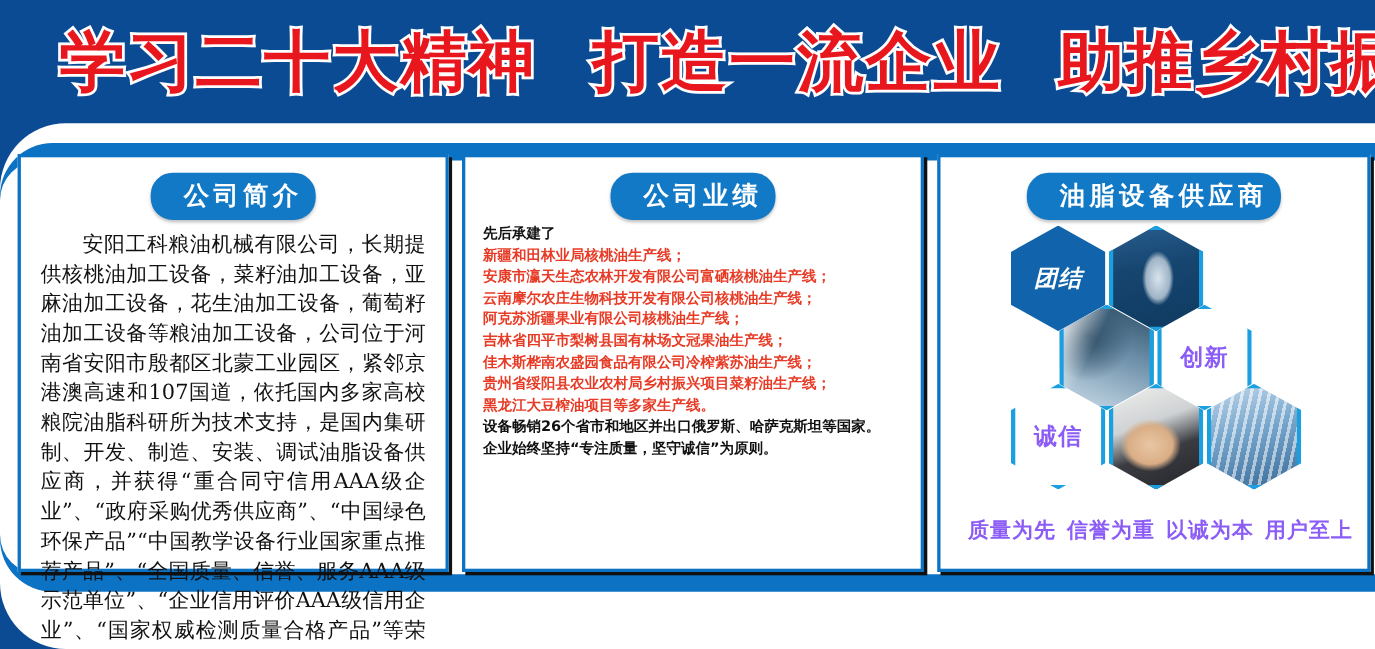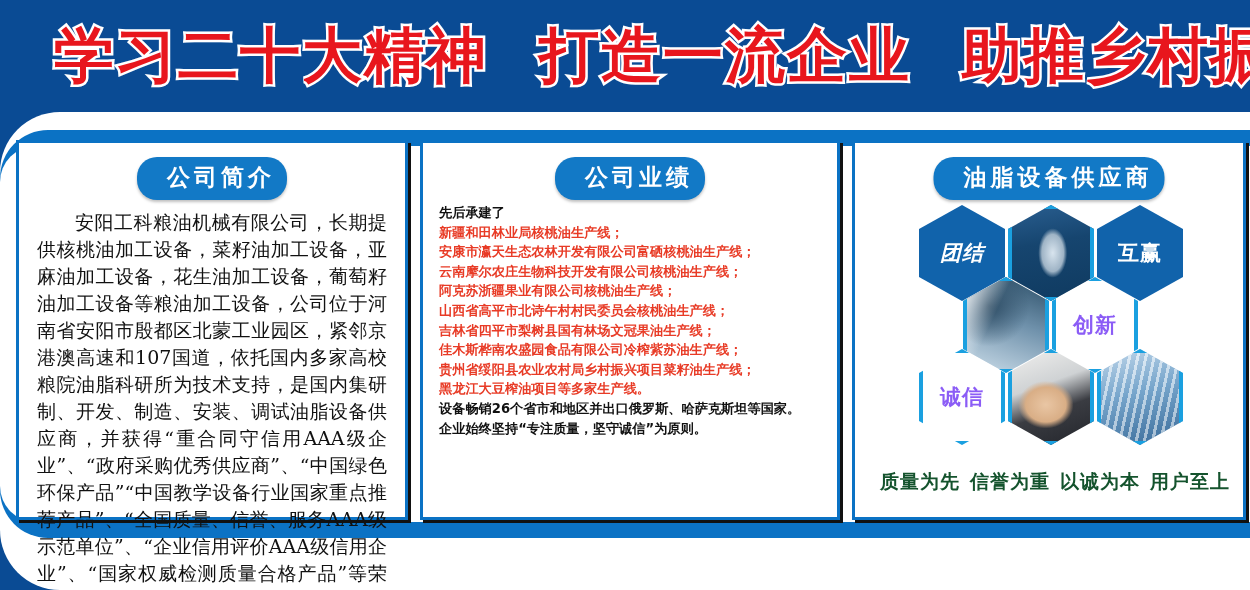--- a/index.html
+++ b/index.html
@@ -132,21 +132,21 @@
   }
   .ph-tower{
     background:
       repeating-linear-gradient(102deg, rgba(255,255,255,.55) 0 3px, rgba(120,160,195,.15) 3px 8px),
       linear-gradient(165deg,#cfe2f2 0%,#76a6cd 45%,#2b5f90 100%);
   }
 
   .slogan{
     position:absolute;left:0;right:0;bottom:22px;
     text-align:center;
-    color:#14532d;
+    color:#8b5cf6;
     font-size:19px;font-weight:bold;letter-spacing:1px;
     font-family:"DejaVu Sans","Liberation Sans",sans-serif;
     white-space:nowrap;
     margin-left:12px;
   }
   .slogan span{margin:0 5px;}
 </style>
 </head>
 <body>
 
@@ -172,40 +172,36 @@
     </div>
 
     <div class="panel panel-mid">
       <div class="pill">公司业绩</div>
       <div class="achv" id="achv">
           <div>先后承建了</div>
           <div class="red">新疆和田林业局核桃油生产线；</div>
           <div class="red">安康市瀛天生态农林开发有限公司富硒核桃油生产线；</div>
           <div class="red">云南摩尔农庄生物科技开发有限公司核桃油生产线；</div>
           <div class="red">阿克苏浙疆果业有限公司核桃油生产线；</div>
-          <div class="red">山西省高平市北诗午村村民委员会核桃油生产线；</div>
           <div class="red">吉林省四平市梨树县国有林场文冠果油生产线；</div>
           <div class="red">佳木斯桦南农盛园食品有限公司冷榨紫苏油生产线；</div>
           <div class="red">贵州省绥阳县农业农村局乡村振兴项目菜籽油生产线；</div>
           <div class="red">黑龙江大豆榨油项目等多家生产线。</div>
           <div>设备畅销26个省市和地区并出口俄罗斯、哈萨克斯坦等国家。</div>
           <div>企业始终坚持“专注质量，坚守诚信”为原则。</div>
         </div>
     </div>
 
     <div class="panel panel-right">
       <div class="pill">油脂设备供应商</div>
       <div class="hexwrap" id="hexwrap">
           <div class="hex hex-solid" style="left: 64px; top: 6px; font-style: italic;">
             <span class="hex-label">团结</span>
           </div>
           <div class="hex hex-photo ph-ship" style="left: 153px; top: 6px;"></div>
-          <div class="hex hex-solid" style="left: 242px; top: 6px;">
-            <span class="hex-label">互赢</span>
-          </div>
           <div class="hex hex-photo ph-rocket" style="left: 108px; top: 78px;"></div>
           <div class="hex hex-outline" style="left: 197px; top: 78px;">
             <span class="hex-label">创新</span>
           </div>
           <div class="hex hex-outline" style="left: 64px; top: 150px;">
             <span class="hex-label">诚信</span>
           </div>
           <div class="hex hex-photo ph-hand" style="left: 153px; top: 150px;"></div>
           <div class="hex hex-photo ph-tower" style="left: 242px; top: 150px;"></div>
         </div>

